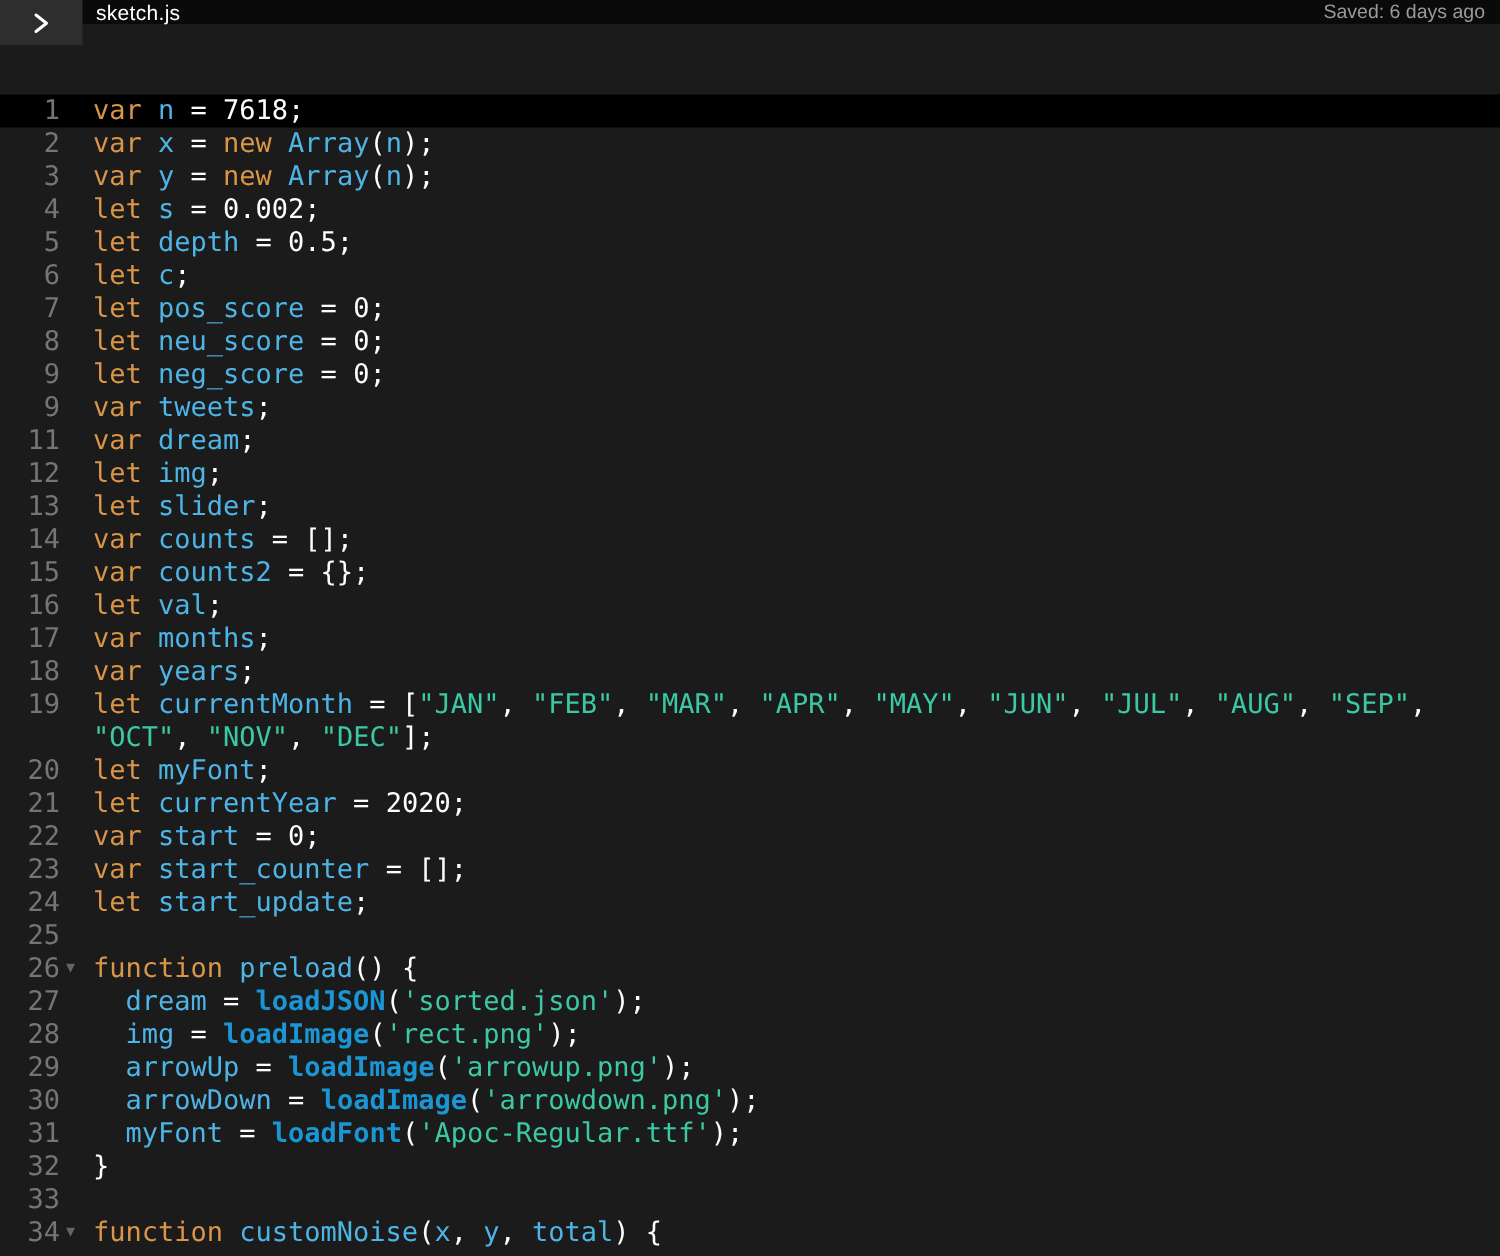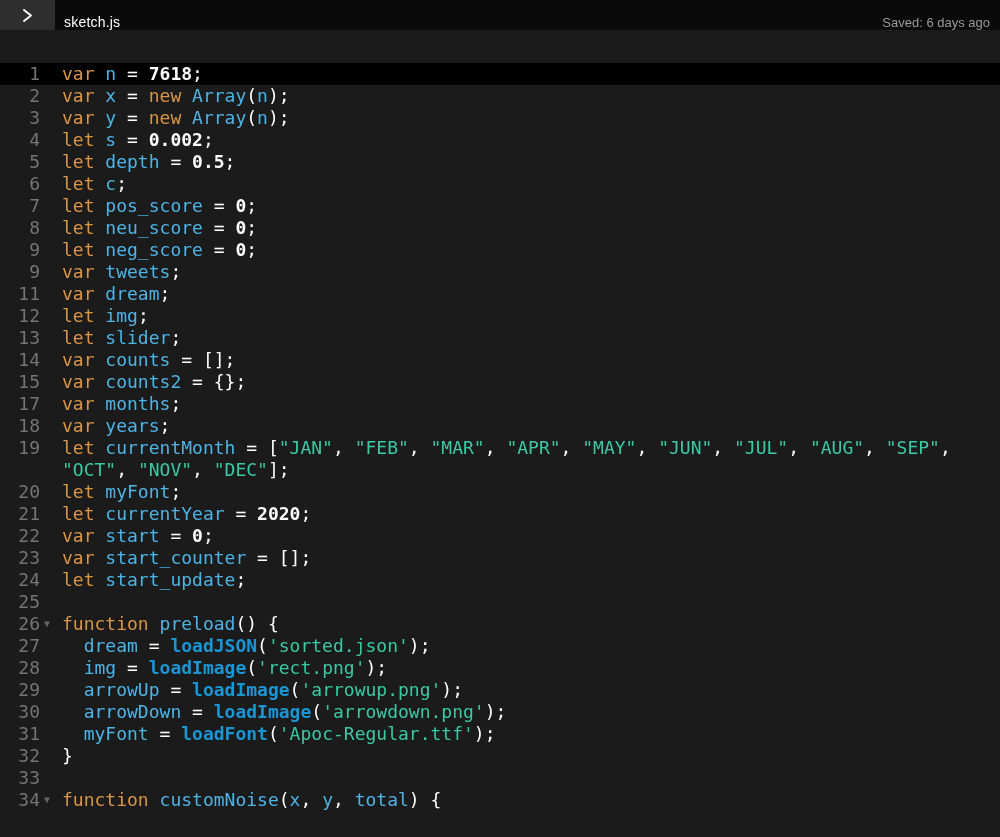--- a/index.html
+++ b/index.html
@@ -12,24 +12,24 @@
     height: 837px;
     overflow: hidden;
     position: relative;
     font-family: "DejaVu Sans Mono", "Liberation Mono", monospace;
   }
 
   
   .topbar {
     position: absolute;
     top: 0; left: 0; right: 0;
-    height: 30px;
+    height: 16px;
     background: var(--topbar-bg, #0a0a0a);
     display: flex;
-    align-items: flex-end;
+    align-items: flex-start;
     z-index: 5;
   }
   .sidebar-toggle {
     width: 55px;
     height: 30px;
     border: none;
     padding: 0;
     margin: 0;
     background: var(--toggle-bg, #2e2e2e);
     display: flex;
@@ -94,21 +94,21 @@
     white-space: pre-wrap;
     word-wrap: break-word;
     color: var(--plain, #fdfdfd);
   }
 
   
   .tk-k { color: var(--keyword, #da9547); }
   .tk-v { color: var(--variable, #4db4e6); }
   .tk-f { color: var(--function, #1a96d5); font-weight: bold; }
   .tk-s { color: var(--string, #3bc9a4); }
-  .tk-n { color: var(--number, #fdfdfd); font-weight: bold; }
+  .tk-n { color: var(--number, #fdfdfd); font-weight: normal; }
   .tk-p { color: var(--plain, #fdfdfd); }
 </style>
 </head>
 <body>
 
 <div class="topbar">
   <button class="sidebar-toggle">
     <span style="display:flex;">
       <svg width="15" height="15" viewBox="0 0 15 15">
         <polyline points="4,2 11,7.5 4,13" fill="none" stroke="#ffffff" stroke-width="2" stroke-linecap="round" stroke-linejoin="round"></polyline>
@@ -190,20 +190,25 @@
         <span class="gutter">14</span>
         <span class="fold"></span>
         <div class="code"><span class="tk-k">var</span><span class="tk-p"> </span><span class="tk-v">counts</span><span class="tk-p"> = [];</span></div>
       </div>
       <div class="row">
         <span class="gutter">15</span>
         <span class="fold"></span>
         <div class="code"><span class="tk-k">var</span><span class="tk-p"> </span><span class="tk-v">counts2</span><span class="tk-p"> = {};</span></div>
       </div>
       <div class="row">
+        <span class="gutter">16</span>
+        <span class="fold"></span>
+        <div class="code"><span class="tk-k">let</span><span class="tk-p"> </span><span class="tk-v">val</span><span class="tk-p">;</span></div>
+      </div>
+      <div class="row">
         <span class="gutter">17</span>
         <span class="fold"></span>
         <div class="code"><span class="tk-k">var</span><span class="tk-p"> </span><span class="tk-v">months</span><span class="tk-p">;</span></div>
       </div>
       <div class="row">
         <span class="gutter">18</span>
         <span class="fold"></span>
         <div class="code"><span class="tk-k">var</span><span class="tk-p"> </span><span class="tk-v">years</span><span class="tk-p">;</span></div>
       </div>
       <div class="row">

